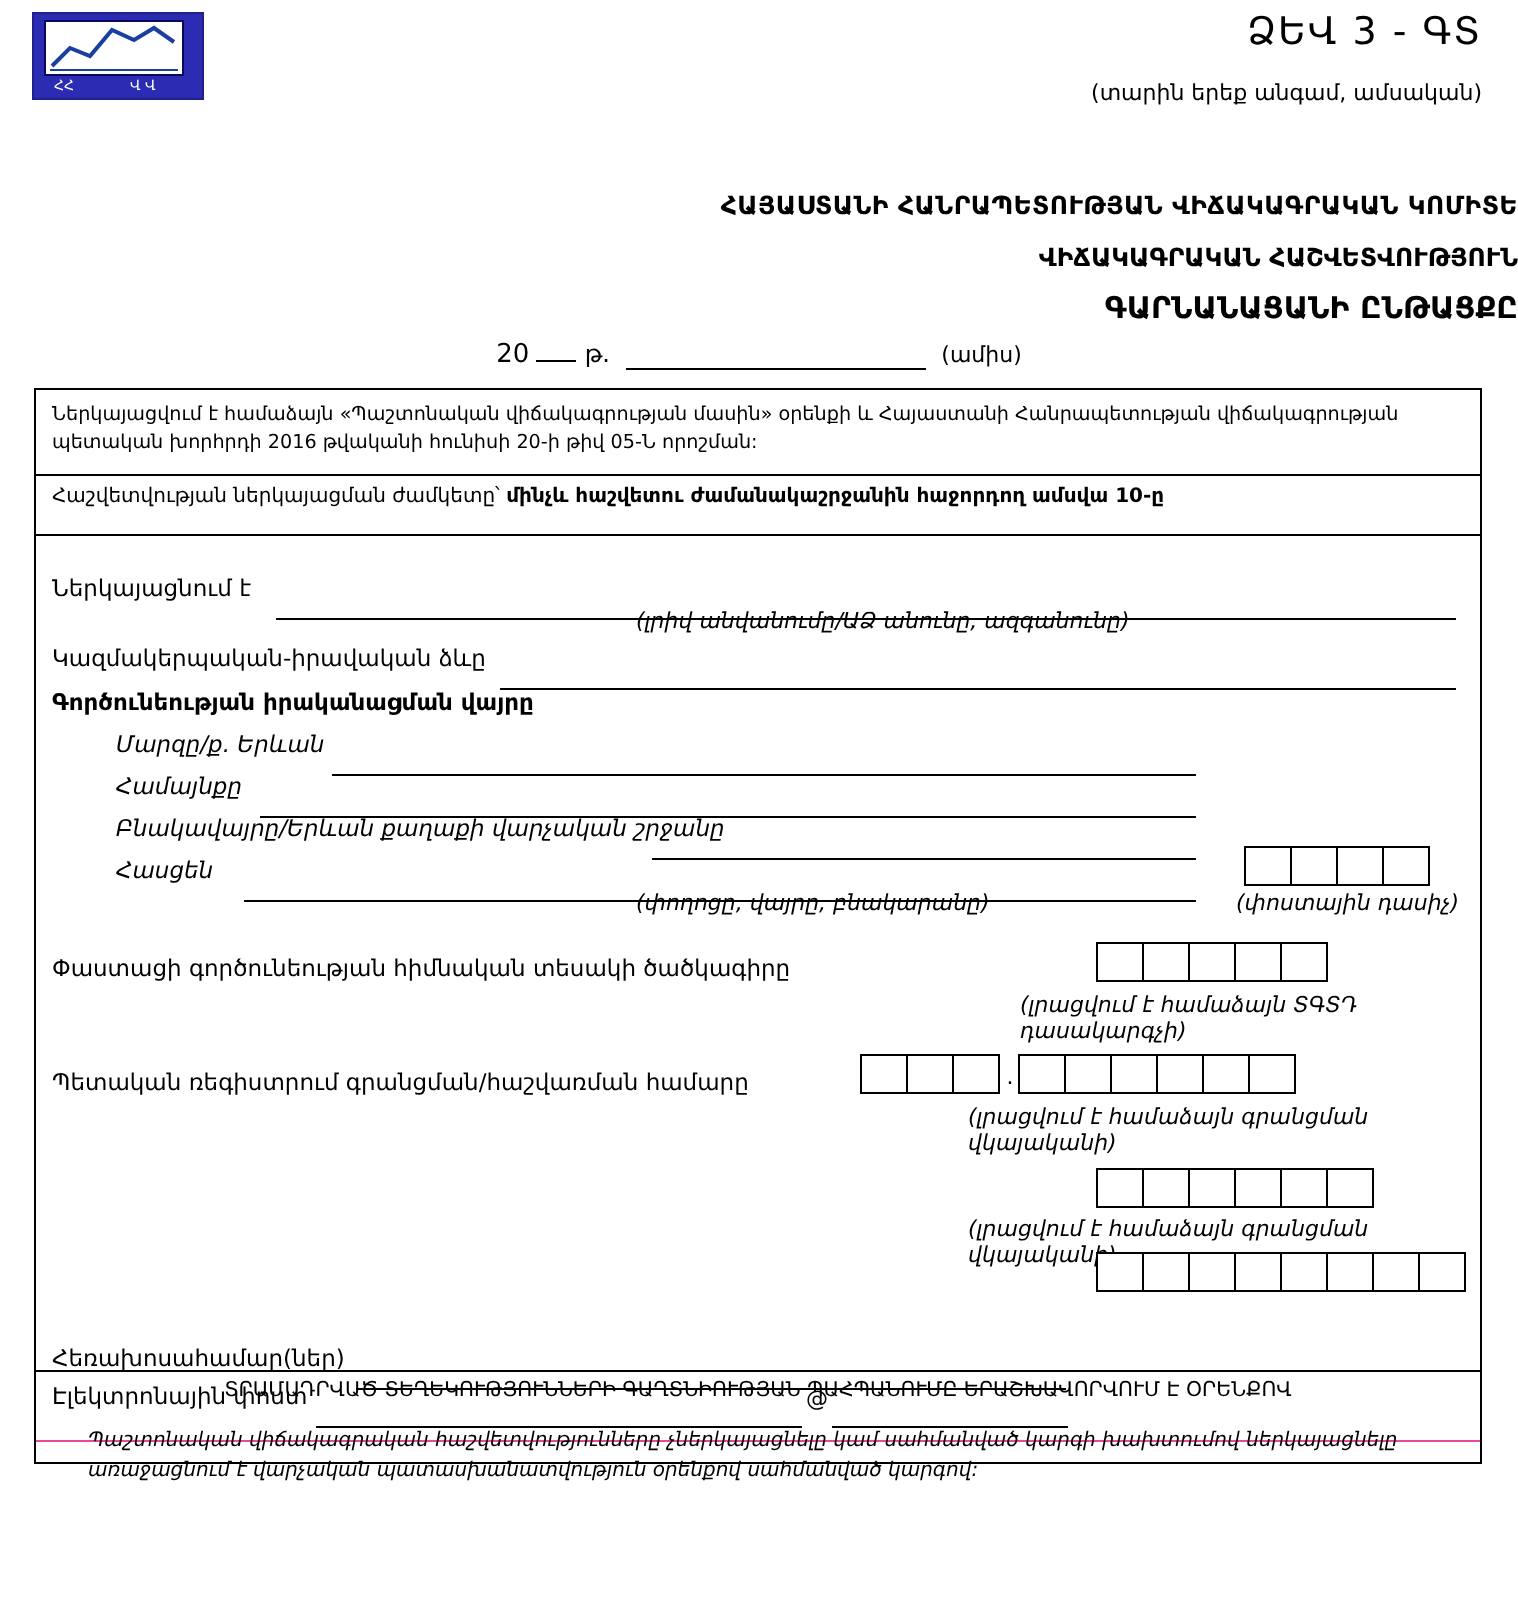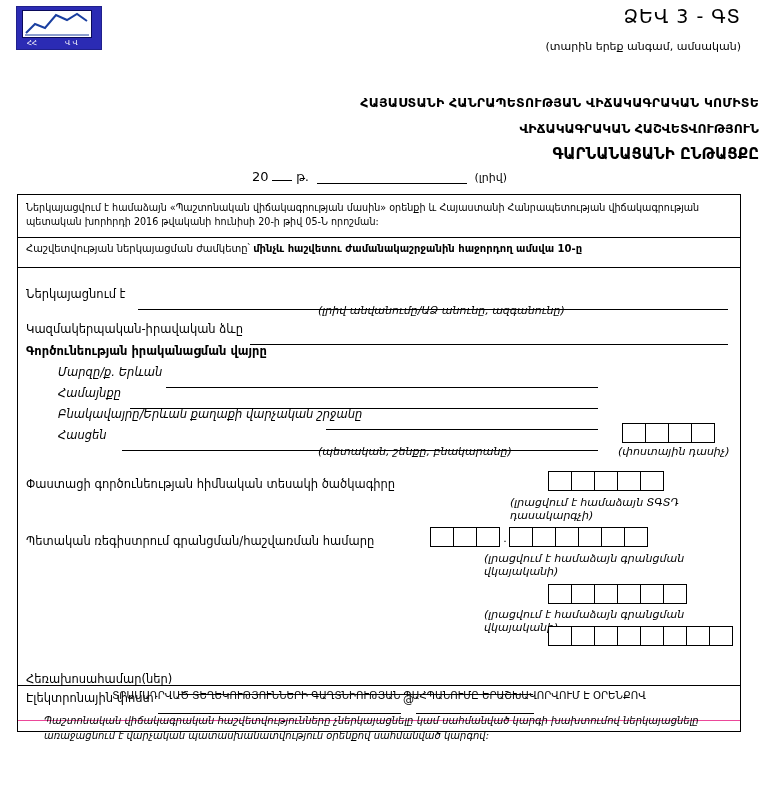--- a/index.html
+++ b/index.html
@@ -246,21 +246,21 @@
     <div class="title1">ՀԱՅԱՍՏԱՆԻ ՀԱՆՐԱՊԵՏՈՒԹՅԱՆ ՎԻՃԱԿԱԳՐԱԿԱՆ ԿՈՄԻՏԵ</div>
     <div class="title2">ՎԻՃԱԿԱԳՐԱԿԱՆ ՀԱՇՎԵՏՎՈՒԹՅՈՒՆ</div>
     <div class="title3">ԳԱՐՆԱՆԱՑԱՆԻ ԸՆԹԱՑՔԸ</div>
   </div>
 
   <div class="date-line">
     <span class="yy">20</span>
     <span style="display:inline-block;width:20px;border-bottom:1px solid #000;height:12px;"></span>
     <span>թ.</span>
     <span class="rule"></span>
-    <span class="small">(լրիվ)</span>
+    <span class="small">(ամիս)</span>
   </div>
 
   <div class="box">
 
     <div class="intro">Ներկայացվում է համաձայն «Պաշտոնական վիճակագրության մասին» օրենքի և Հայաստանի Հանրապետության վիճակագրության պետական խորհրդի 2016 թվականի հունիսի 20-ի թիվ 05-Ն որոշման:</div>
     <div class="sep1"></div>
 
     <div class="deadline">
       <span>Հաշվետվության ներկայացման ժամկետը՝ </span><b>մինչև հաշվետու ժամանակաշրջանին հաջորդող ամսվա 10-ը</b>
     </div>
@@ -287,21 +287,21 @@
     <div class="fld it" style="left:40px; top:233px;">Հասցեն</div>
     <div class="rule" style="position:absolute; left:104px; top:244px; width:476px;"></div>
 
     <div class="cells" style="left:604px; top:228px;">
       <div class="cell"></div>
       <div class="cell"></div>
       <div class="cell"></div>
       <div class="cell"></div>
     </div>
 
-    <div class="hint" style="left:300px; top:250px;">(պետական, շենքը, բնակարանը)</div>
+    <div class="hint" style="left:300px; top:250px;">(փողոցը, վայրը, բնակարանը)</div>
     <div class="hint" style="left:600px; top:250px;">(փոստային դասիչ)</div>
 
     <div class="fld" style="left:8px; top:282px;">Փաստացի գործունեության հիմնական տեսակի ծածկագիրը</div>
     <div class="cells" style="left:530px; top:276px;">
       <div class="cell"></div>
       <div class="cell"></div>
       <div class="cell"></div>
       <div class="cell"></div>
       <div class="cell"></div>
     </div>

